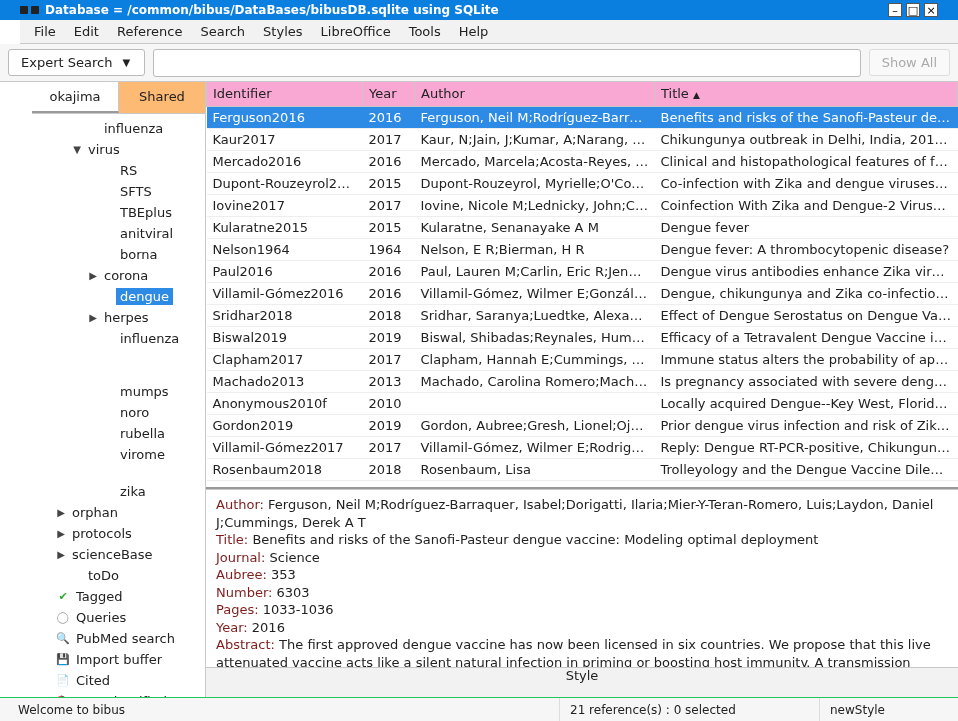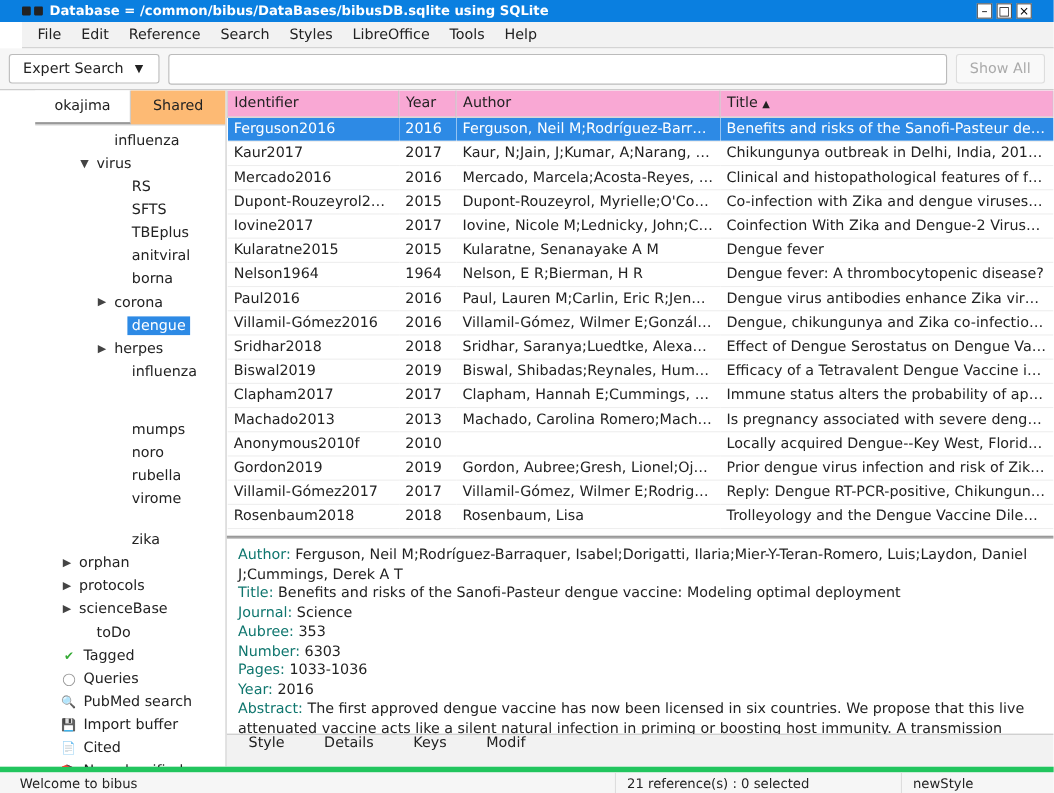--- a/index.html
+++ b/index.html
@@ -29,23 +29,23 @@
 .tree-row .label.sel { background: #2d8ae5; color: #fff; }
 .tree-row.util { padding-left: 24px; gap: 6px; }
 .tree-row .icon { width: 14px; height: 14px; display: inline-flex; align-items: center; justify-content: center; font-size: 11px; }
 .content { flex: 1; display: flex; flex-direction: column; overflow: hidden; }
 .table-wrap { flex: 1; overflow: hidden; border-bottom: 2px solid #999; }
 .table { width: 100%; border-collapse: collapse; table-layout: fixed; }
 .table th { text-align: left; font-weight: normal; background: #f9a8d4; border: 1px solid #c8c8c8; border-top: none; padding: 4px 6px; height: 24px; }
 .table td { padding: 3px 6px; border-bottom: 1px solid #eee; white-space: nowrap; overflow: hidden; text-overflow: ellipsis; height: 22px; }
 .table tr.sel td { background: #2d8ae5; color: #ffffff; }
 .detail-pane { height: 178px; overflow-y: auto; padding: 6px 10px; font-size: 13px; line-height: 1.35; border-top: 1px solid #c8c8c8; }
-.detail-pane .k { color: #0f766e; }
-.detail-tabs { height: 30px; background: #f2f2f2; border-top: 1px solid #c8c8c8; display: flex; align-items: flex-start; padding: 0 20px; gap: 36px; }
-.statusbar { height: 24px; background: #f6f6f6; border-top: 5px solid #22c55e; display: flex; align-items: center; padding: 0 8px; font-size: 12px; }
+.detail-pane .k { color: #7f1d1d; }
+.detail-tabs { height: 30px; background: #f2f2f2; border-top: 1px solid #c8c8c8; display: flex; align-items: center; padding: 0 20px; gap: 36px; flex-direction: column; }
+.statusbar { height: 24px; background: #f6f6f6; border-top: 1px solid #22c55e; display: flex; align-items: center; padding: 0 8px; font-size: 12px; }
 .statusbar .cell { border-right: 1px solid #ddd; padding: 0 10px; height: 100%; display: flex; align-items: center; }
 .statusbar .cell:first-child { flex: 1; }
 .sort-ind { font-size: 9px; margin-left: 4px; }
 </style>
 </head>
 <body>
 
 <div class="titlebar">
   <div class="dots">
       <span class="dot"></span>

